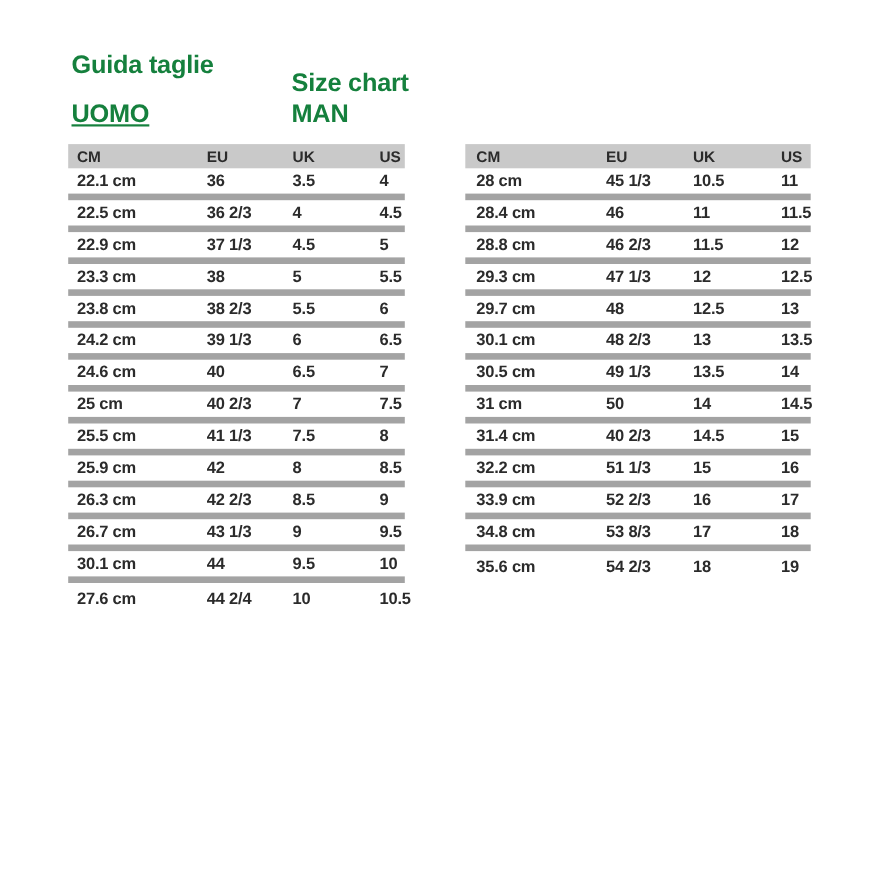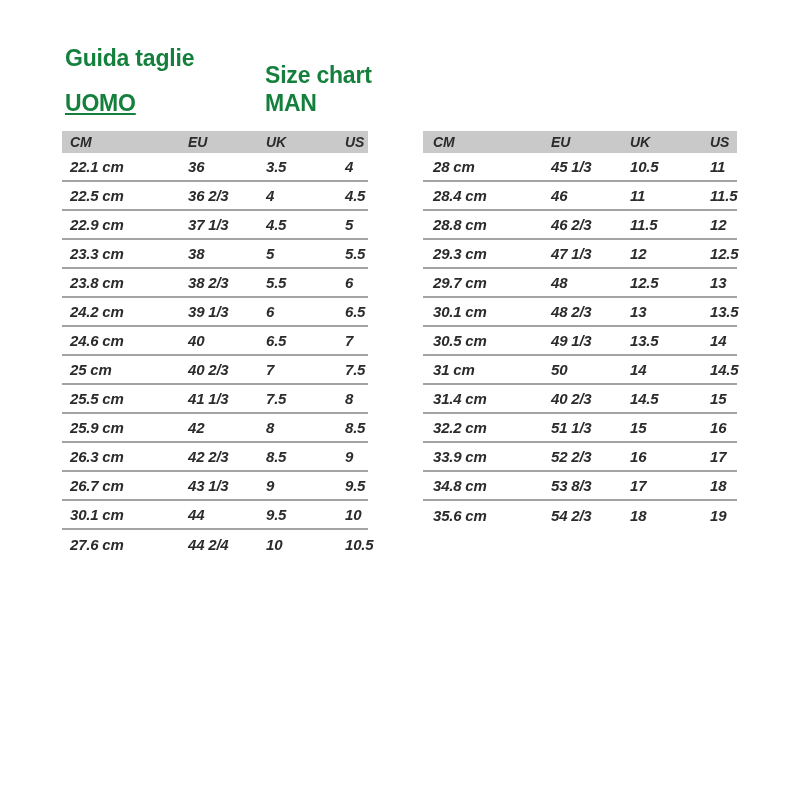--- a/index.html
+++ b/index.html
@@ -24,35 +24,34 @@
     white-space: nowrap;
   }
   #title-it   { left: 65px;  top: 45px; }
   #title-en   { left: 265px; top: 62px; }
   #subtitle-it{ left: 65px;  top: 90px; text-decoration: underline; }
   #subtitle-en{ left: 265px; top: 90px; }
 
   .size-table {
     position: absolute;
     top: 131px;
-    font-style: italic;
   }
   .size-table .thead {
     display: grid;
     height: 22px;
     align-items: center;
     background: #c9c9c9;
     box-sizing: border-box;
   }
   .size-table .tr {
     display: grid;
     height: 29px;
     align-items: center;
     box-sizing: border-box;
-    border-bottom: 2px solid #a3a3a3;
+    border-bottom: 6px solid #a3a3a3;
   }
   .size-table .tr:last-child {
     border-bottom: none;
   }
   .size-table .th {
     font-size: 14px;
     font-weight: 700;
     color: #2b2b2b;
     white-space: nowrap;
   }

